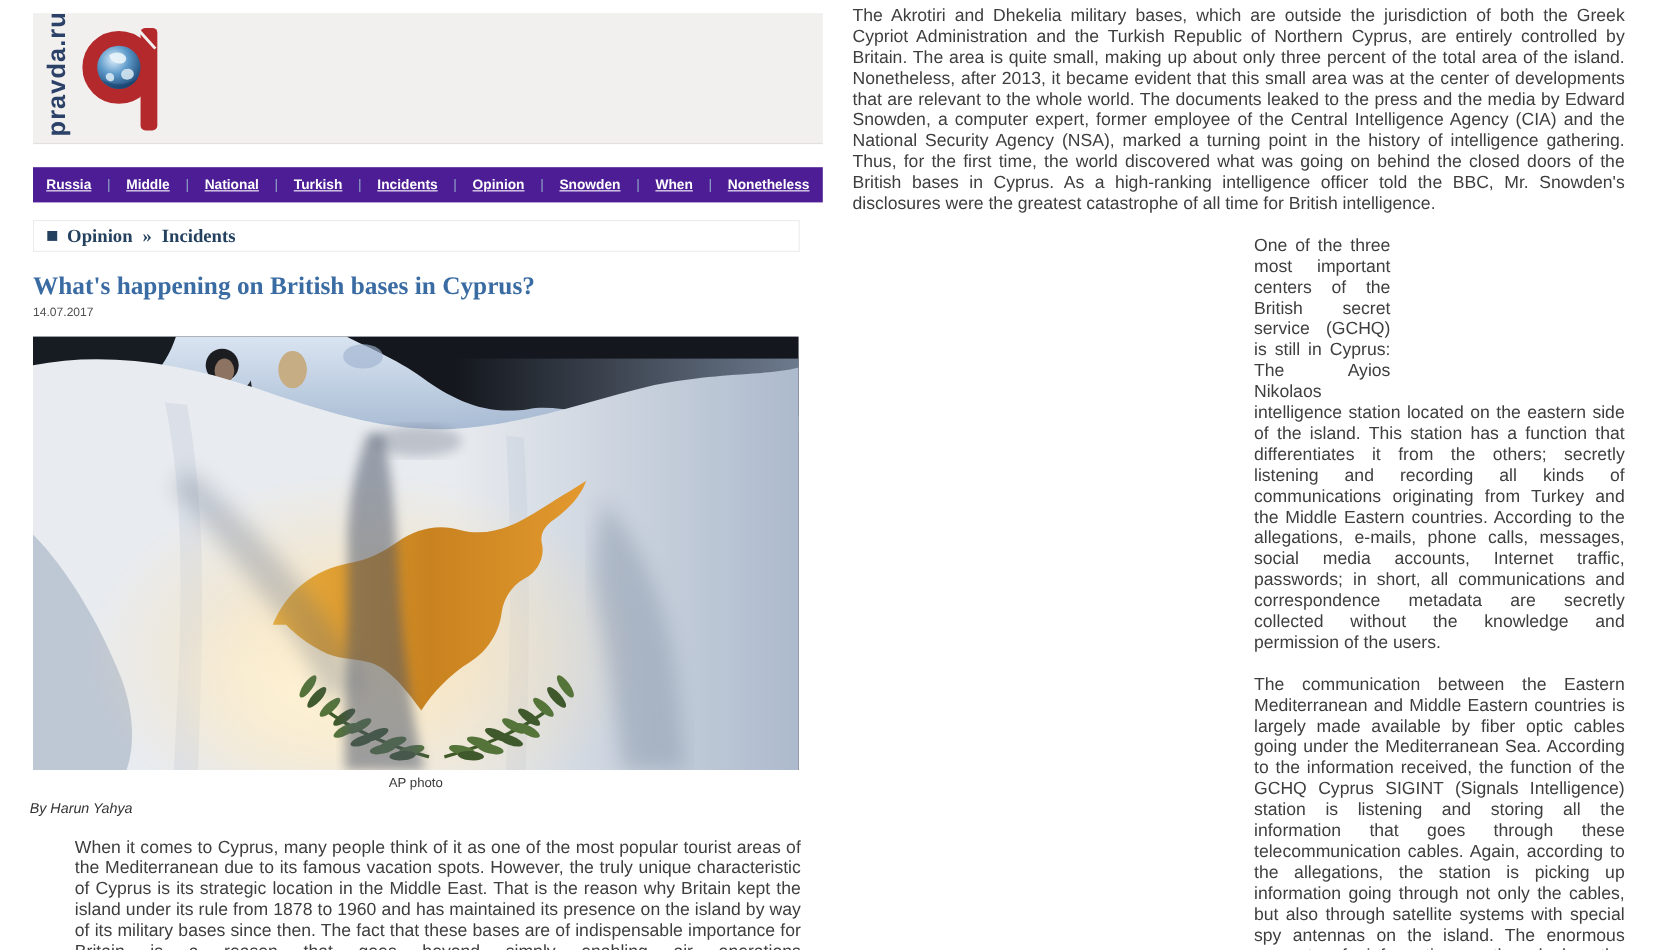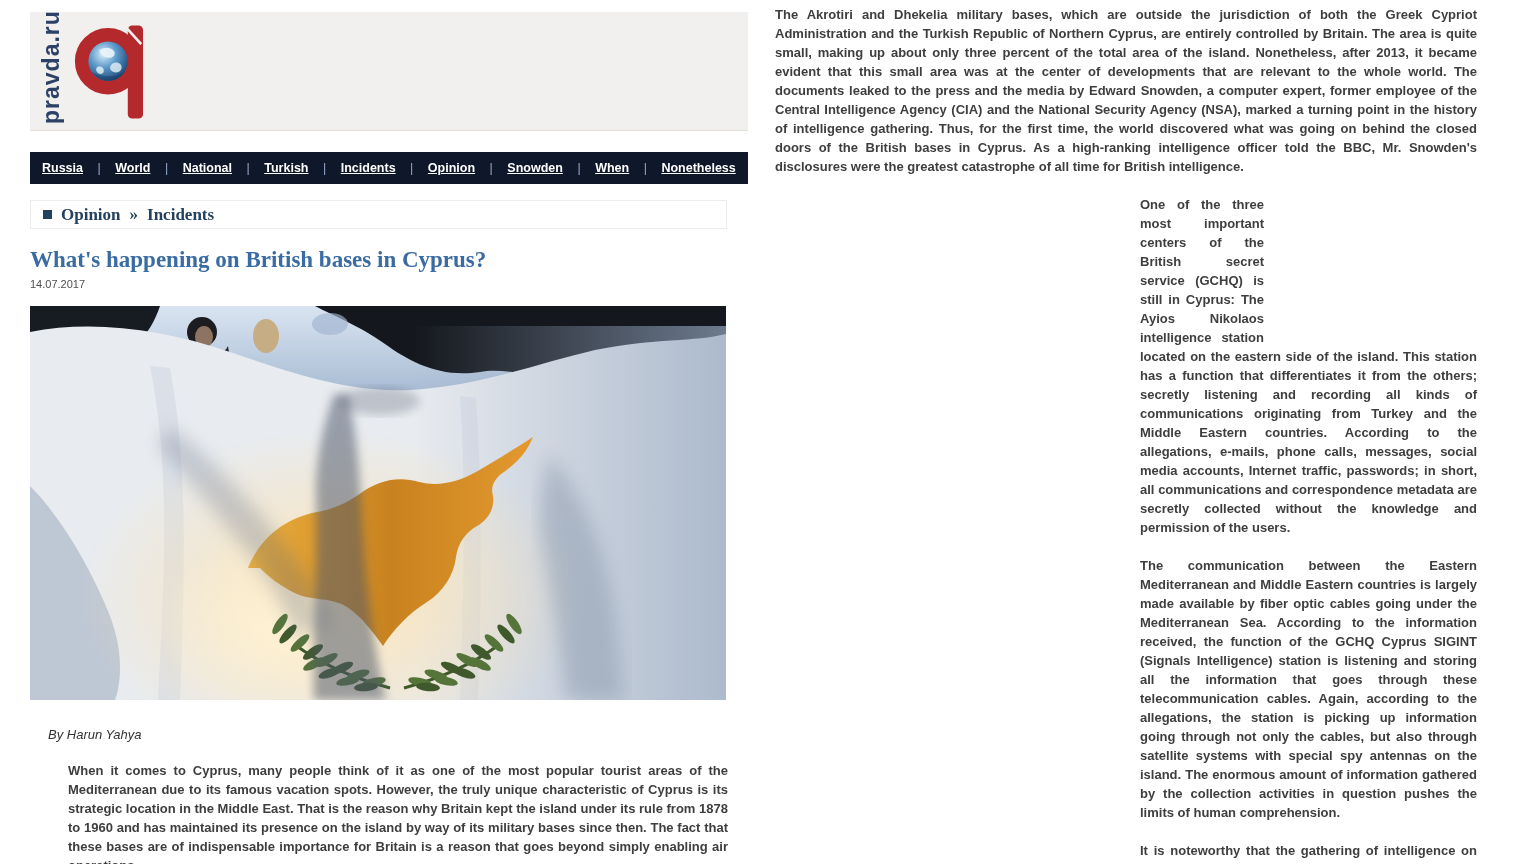--- a/index.html
+++ b/index.html
@@ -9,21 +9,21 @@
   
   .header-band{position:absolute;left:30px;top:12px;width:718px;height:118px;
                background:#f1f0ee;border-bottom:1px solid #e3e0dc;}
   .logo{position:absolute;left:4px;top:2px;width:150px;height:114px;cursor:pointer;}
   .logo-text{position:absolute;left:4px;top:6px;height:104px;writing-mode:vertical-rl;
              transform:rotate(180deg);font-weight:bold;font-size:23px;letter-spacing:1px;
              color:#2b4168;font-family:"Liberation Sans",sans-serif;}
   .logo-p{position:absolute;left:40px;top:6px;height:104px;width:auto;}
 
   
-  .nav{position:absolute;left:30px;top:152px;width:718px;height:32px;background:#0f172a;
+  .nav{position:absolute;left:30px;top:152px;width:718px;height:32px;background:#4c1d95;
        display:flex;align-items:center;justify-content:space-between;padding:0 12px;
        box-sizing:border-box;font-size:12.5px;font-weight:bold;}
   .nav a{color:#ffffff;text-decoration:underline;cursor:pointer;white-space:nowrap;}
   .nav .sep{color:#93a7c9;font-weight:normal;}
 
   
   .breadcrumb{position:absolute;left:30px;top:200px;width:697px;height:29px;
               border:1px solid #ececec;box-sizing:border-box;display:flex;align-items:center;
               padding-left:12px;gap:9px;font-family:"Liberation Serif",serif;
               font-weight:bold;font-size:17px;color:#24415f;}
@@ -34,25 +34,25 @@
   .title{position:absolute;left:30px;top:232px;width:697px;
          font-family:"Liberation Serif",serif;font-weight:bold;font-size:23px;
          color:#3a6ca3;}
   .date{position:absolute;left:30px;top:278px;font-size:11px;font-weight:normal;color:#4f4f4f;}
 
   
   .figure{position:absolute;left:30px;top:306px;width:696px;height:394px;overflow:hidden;
           background:#2a3140;}
   .caption{position:absolute;left:30px;top:704px;width:696px;text-align:center;
            font-size:12px;color:#3a3a3a;}
-  .byline{position:absolute;left:48px;top:727px;font-size:13px;font-style:italic;color:#333;}
+  .byline{position:absolute;left:27px;top:727px;font-size:13px;font-style:italic;color:#333;}
 
   
   .para-left{position:absolute;left:30px;top:761px;width:698px;}
-  p.body-text{margin:0 0 19px 0;font-size:13px;line-height:19px;text-align:justify;color:#3e3e3e;font-weight:bold;}
+  p.body-text{margin:0 0 19px 0;font-size:16px;line-height:19px;text-align:justify;color:#3e3e3e;}
   p.force-justify{text-align-last:justify;margin-left:38px;}
 
   .col-right{position:absolute;left:775px;top:5px;width:702px;}
   .ghost-left{float:left;width:365px;height:720px;background:#ffffff;}
   .ghost-right{float:right;width:213px;height:152px;background:#ffffff;}
 </style>
 </head>
 <body>
 
 <div class="page">
@@ -76,21 +76,21 @@
         <path d="M44,48 C49,46 54,49 53,54 C52,58 46,60 42,57 C39,54 40,50 44,48 Z" fill="#dcebf5" opacity="0.85"></path>
         <path d="M27,52 C31,51 34,54 33,58 C32,61 27,61 25,57 C24,55 25,53 27,52 Z" fill="#e9f4fa" opacity="0.8"></path>
         <path d="M20,58 A22,22 0 0 0 56,58 A30,24 0 0 1 20,58 Z" fill="#123a63" opacity="0.45"></path>
       </svg>
     </div>
   </div>
 
   <nav class="nav">
     <a>Russia</a>
       <span class="sep">|</span>
-    <a>World</a>
+    <a>Middle</a>
       <span class="sep">|</span>
     <a>National</a>
       <span class="sep">|</span>
     <a>Turkish</a>
       <span class="sep">|</span>
     <a>Incidents</a>
       <span class="sep">|</span>
     <a>Opinion</a>
       <span class="sep">|</span>
     <a>Snowden</a>
@@ -202,20 +202,21 @@
 
       <g>
         <ellipse cx="350" cy="95" rx="40" ry="14" fill="#5a6478" opacity="0.3" filter="url(#b5)"></ellipse>
         <path d="M318,88 C332,150 330,210 336,268 C342,322 348,362 356,394 L284,394 C282,330 288,258 286,192 C285,148 296,112 304,88 Z" fill="#4d5669" opacity="0.52" filter="url(#b5)"></path>
         <path d="M140,120 C195,165 240,215 272,264 C288,288 296,308 300,322 L266,330 C252,296 232,264 206,232 C180,200 152,165 128,140 Z" fill="#5c687c" opacity="0.28" filter="url(#b9)"></path>
         <path d="M520,150 C558,195 578,255 585,315 C589,350 591,378 593,394 L536,394 C530,345 522,285 512,235 C508,208 511,175 520,150 Z" fill="#6b7a92" opacity="0.32" filter="url(#b9)"></path>
       </g>
     </svg>
   </div>
 
+  <div class="caption">AP photo</div>
   <div class="byline">By Harun Yahya</div>
 
   <div class="para-left">
     <p class="body-text force-justify">When it comes to Cyprus, many people think of it as one of the most popular tourist areas of the Mediterranean due to its famous vacation spots. However, the truly unique characteristic of Cyprus is its strategic location in the Middle East. That is the reason why Britain kept the island under its rule from 1878 to 1960 and has maintained its presence on the island by way of its military bases since then. The fact that these bases are of indispensable importance for Britain is a reason that goes beyond simply enabling air operations</p>
   </div>
 
   <div class="col-right">
     <p class="body-text">The Akrotiri and Dhekelia military bases, which are outside the jurisdiction of both the Greek Cypriot Administration and the Turkish Republic of Northern Cyprus, are entirely controlled by Britain. The area is quite small, making up about only three percent of the total area of the island.  Nonetheless, after 2013, it became evident that this small area was at the center of developments that are relevant to the whole world. The documents leaked to the press and the media by Edward Snowden, a computer expert, former employee of the Central Intelligence Agency (CIA) and the National Security Agency (NSA), marked a turning point in the history of intelligence gathering. Thus, for the first time, the world discovered what was going on behind the closed doors of the British bases in Cyprus. As a high-ranking intelligence officer told the BBC, Mr. Snowden's disclosures were the greatest catastrophe of all time for British intelligence.</p>
     <div class="ghost-left"></div>
     <div class="ghost-right"></div>

